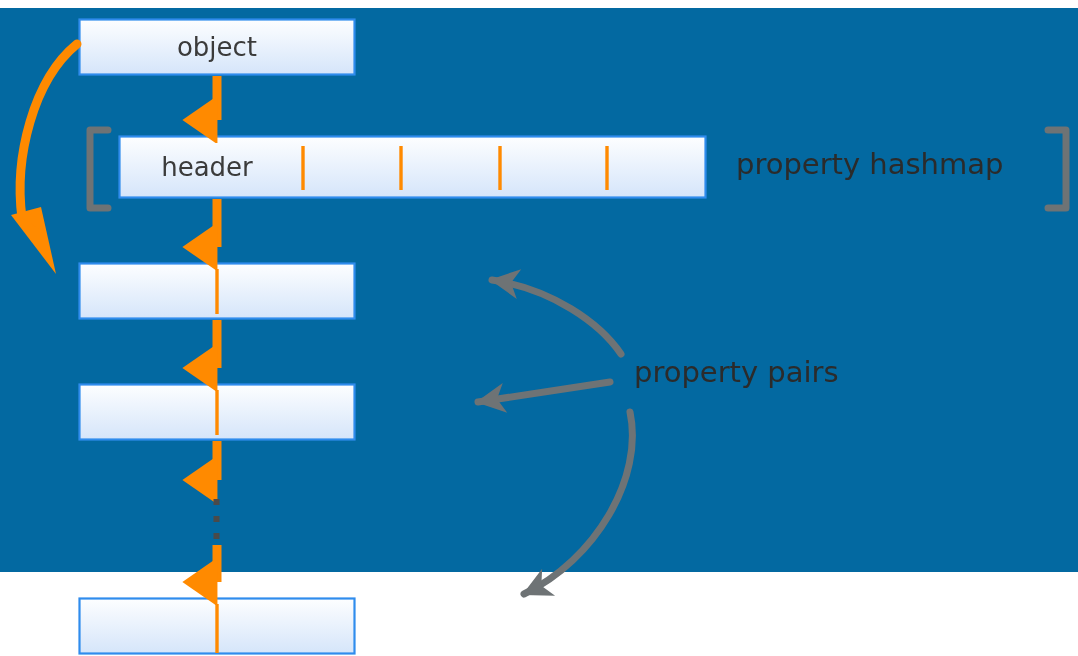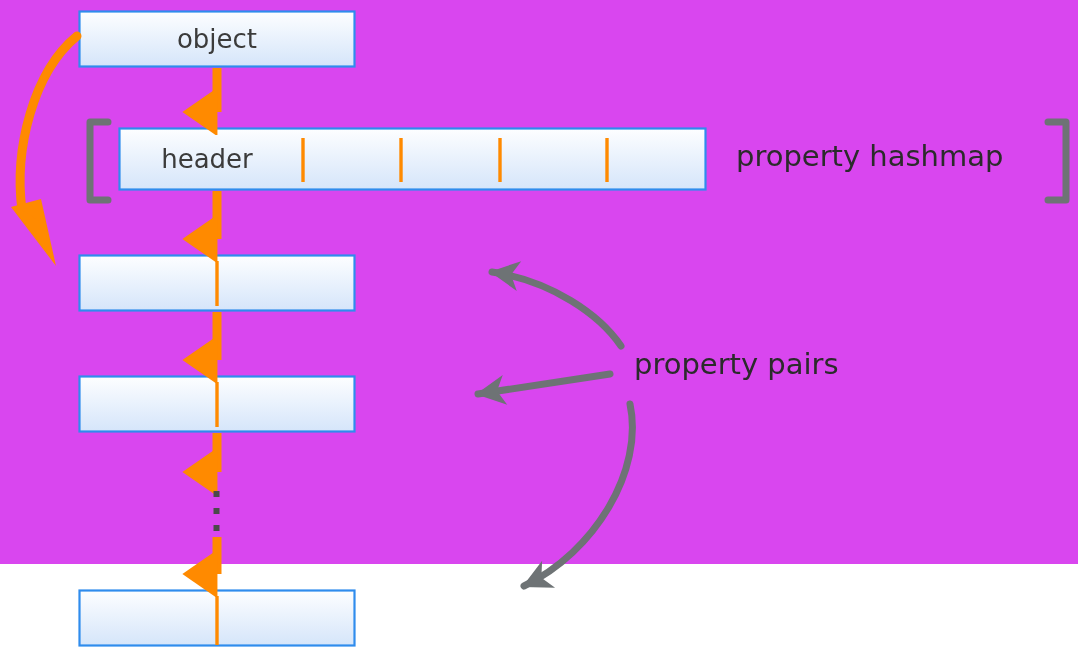--- a/index.html
+++ b/index.html
@@ -11,21 +11,22 @@
   body {
     font-family: "DejaVu Sans", "Liberation Sans", sans-serif;
     width: 1078px;
     height: 656px;
     overflow: hidden;
   }
   #diagram-root {
     position: relative;
     width: 1078px;
     height: 564px;
-    background: #d946ef;
+    background: #0369a1;
+    margin-top: 8px;
   }
   #diagram-svg {
     position: absolute;
     left: 0;
     top: 0;
     width: 1078px;
     height: 656px;
     display: block;
   }
   .box-label {

